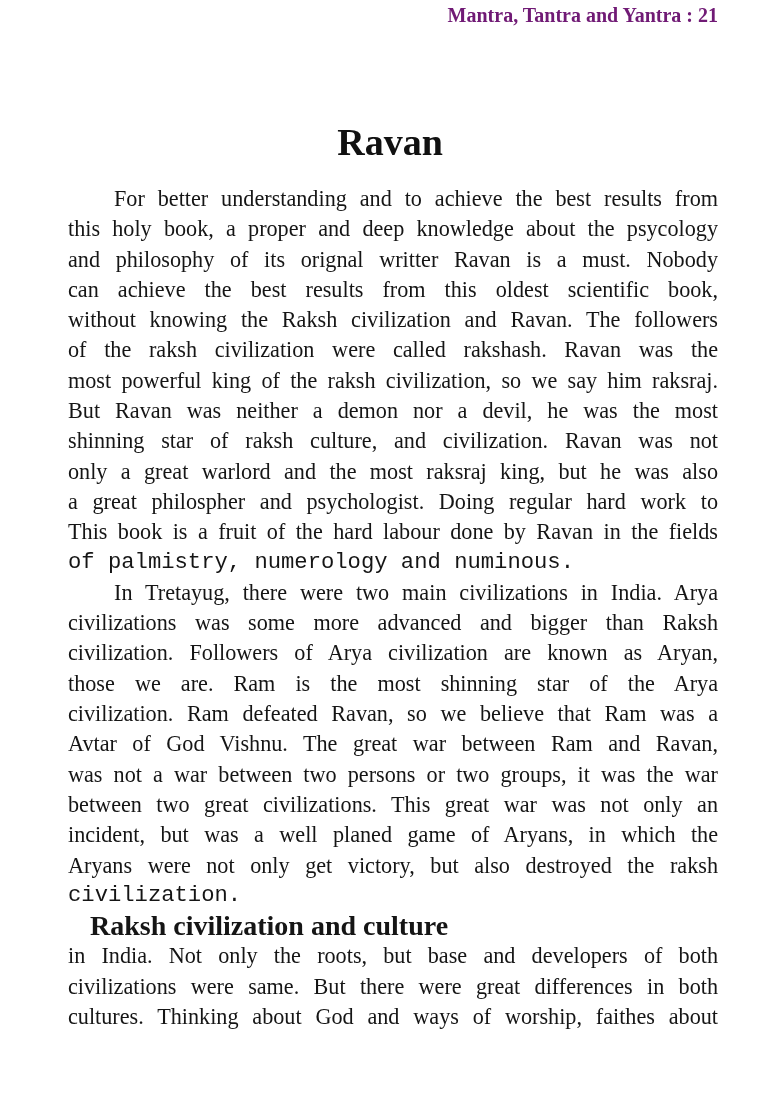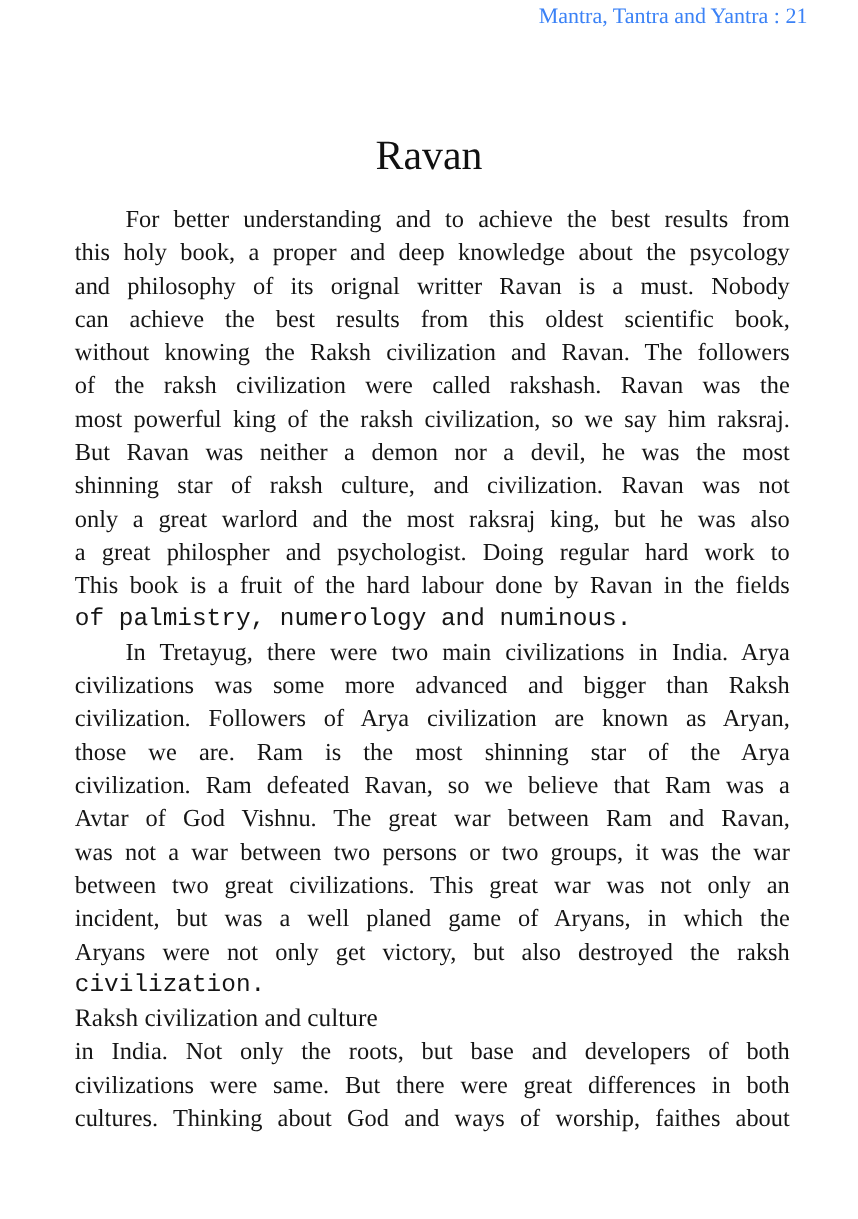--- a/index.html
+++ b/index.html
@@ -11,34 +11,34 @@
       width: 780px;
       height: 1108px;
       position: relative;
       overflow: hidden;
       font-family: "Liberation Serif", "DejaVu Serif", serif;
       color: #151515;
     }
     .running-head {
       position: absolute;
       top: 4px;
-      right: 46px;
+      right: 62px;
       font-size: 20px;
-      font-weight: normal;
+      font-weight: bold;
       letter-spacing: 0px;
-      color: #3b82f6;
+      color: #701a75;
     }
     .chapter-title {
       position: absolute;
       top: 120px;
       left: 0;
       width: 780px;
       text-align: center;
       font-size: 38px;
-      font-weight: normal;
+      font-weight: bold;
       color: #111;
       margin: 0;
     }
     .body-text {
       position: absolute;
       top: 184px;
       left: 68px;
       width: 650px;
       font-size: 22.2px;
       line-height: 30.3px;
@@ -52,24 +52,25 @@
     }
     .line.last {
       text-align-last: left;
       font-family: Liberation Mono, monospace;
     }
     .line.indent {
       padding-left: 46px;
     }
     .subheading {
       display: block;
-      font-weight: normal;
-      font-size: 23px;
+      font-weight: bold;
+      font-size: 28px;
       height: 30.3px;
       white-space: nowrap;
+      margin-left: 22px;
     }
   </style>
 </head>
 <body>
 
 <div class="running-head">Mantra, Tantra and Yantra : 21</div>
 
 <h1 class="chapter-title">Ravan</h1>
 
 <div class="body-text">

